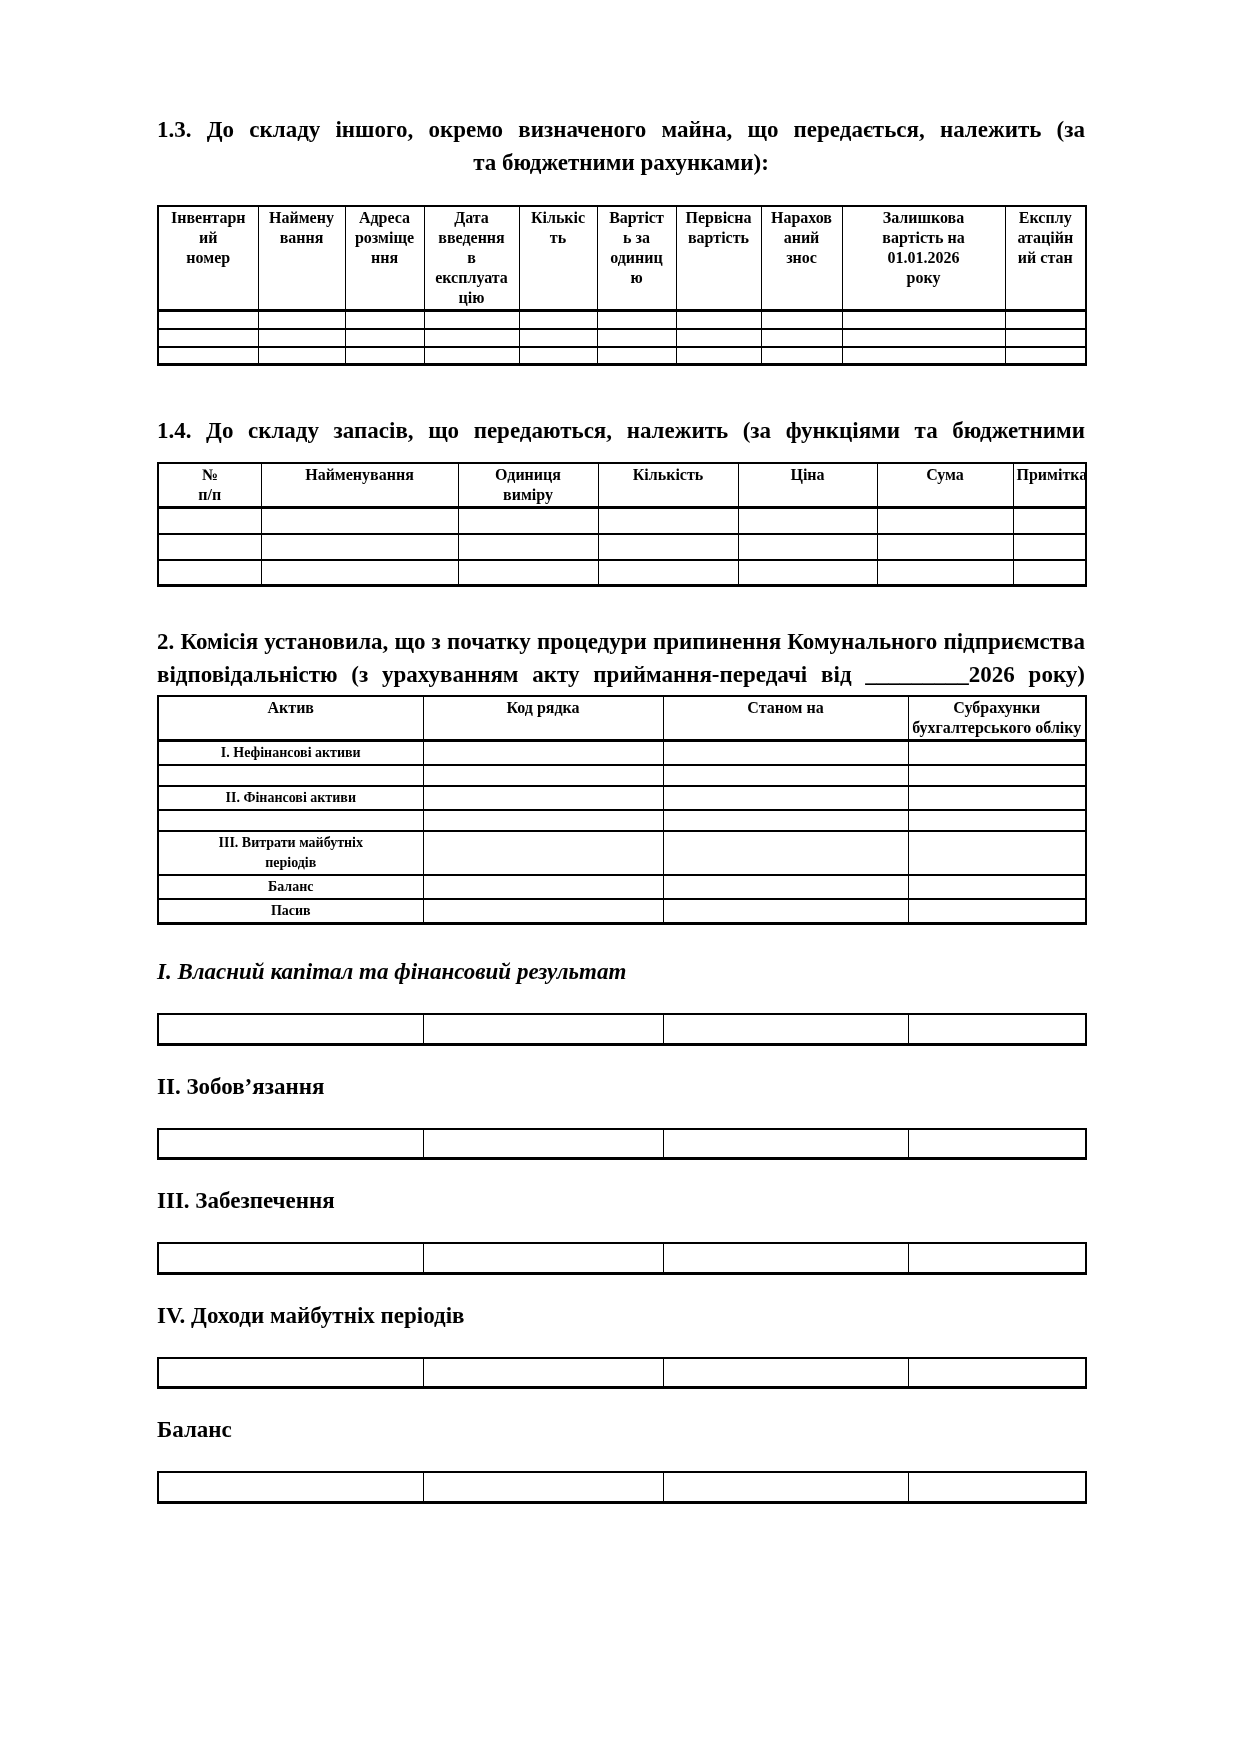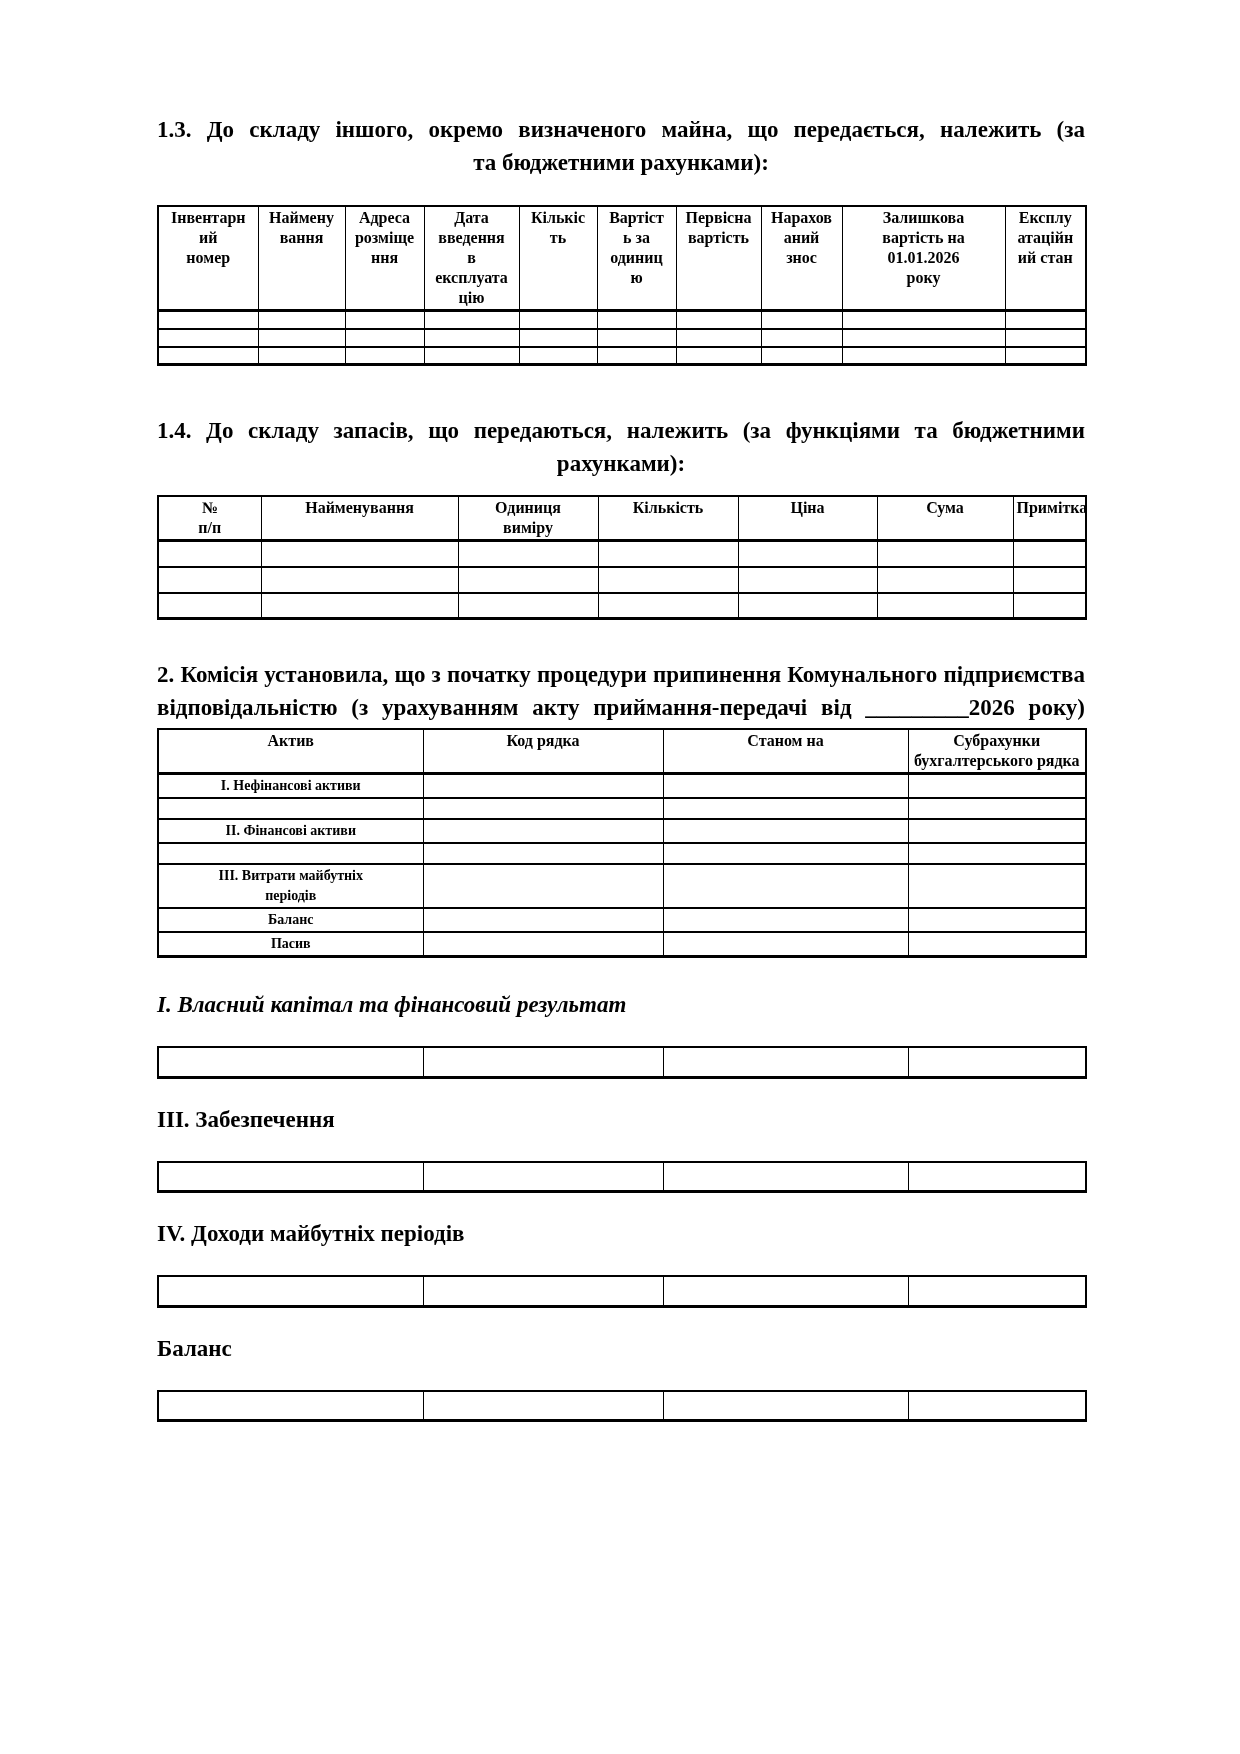--- a/index.html
+++ b/index.html
@@ -162,21 +162,20 @@
             <td></td>
             <td></td>
             <td></td>
             <td></td>
           </tr>
         </tbody>
     </table>
 
     <div class="para para-14">
         <div class="jline">1.4. До складу запасів, що передаються, належить (за функціями та бюджетними</div>
-        <div class="jlast">рахунками):</div>
       </div>
 
     <table class="t-supplies">
       <colgroup>
         <col style="width:103px">
           <col style="width:197px">
           <col style="width:140px">
         <col style="width:140px">
           <col style="width:139px">
           <col style="width:136px">
@@ -237,21 +236,21 @@
           <col style="width:240px">
           <col style="width:245px">
           <col style="width:178px">
       </colgroup>
       <thead>
         <tr>
           <td>Актив</td>
           <td>Код рядка</td>
           <td>Станом на</td>
           <td>Субрахунки
-бухгалтерського рядка</td>
+бухгалтерського обліку</td>
         </tr>
       </thead>
       <tbody>
         <tr>
           <td class="lbl">І. Нефінансові активи</td>
           <td></td>
           <td></td>
           <td></td>
         </tr>
         <tr>
@@ -307,20 +306,39 @@
             <tr>
               <td></td>
               <td></td>
               <td></td>
               <td></td>
             </tr>
           </tbody>
       </table>
     </div>
 
+    <div class="section">
+      <h2>ІІ. Зобов’язання</h2>
+      <table class="t-section">
+        <colgroup>
+            <col style="width:265px">
+            <col style="width:240px">
+            <col style="width:245px">
+            <col style="width:178px">
+          </colgroup>
+        <tbody>
+            <tr>
+              <td></td>
+              <td></td>
+              <td></td>
+              <td></td>
+            </tr>
+          </tbody>
+      </table>
+    </div>
 
     <div class="section">
       <h2>ІІІ. Забезпечення</h2>
       <table class="t-section">
         <colgroup>
             <col style="width:265px">
             <col style="width:240px">
             <col style="width:245px">
             <col style="width:178px">
           </colgroup>

